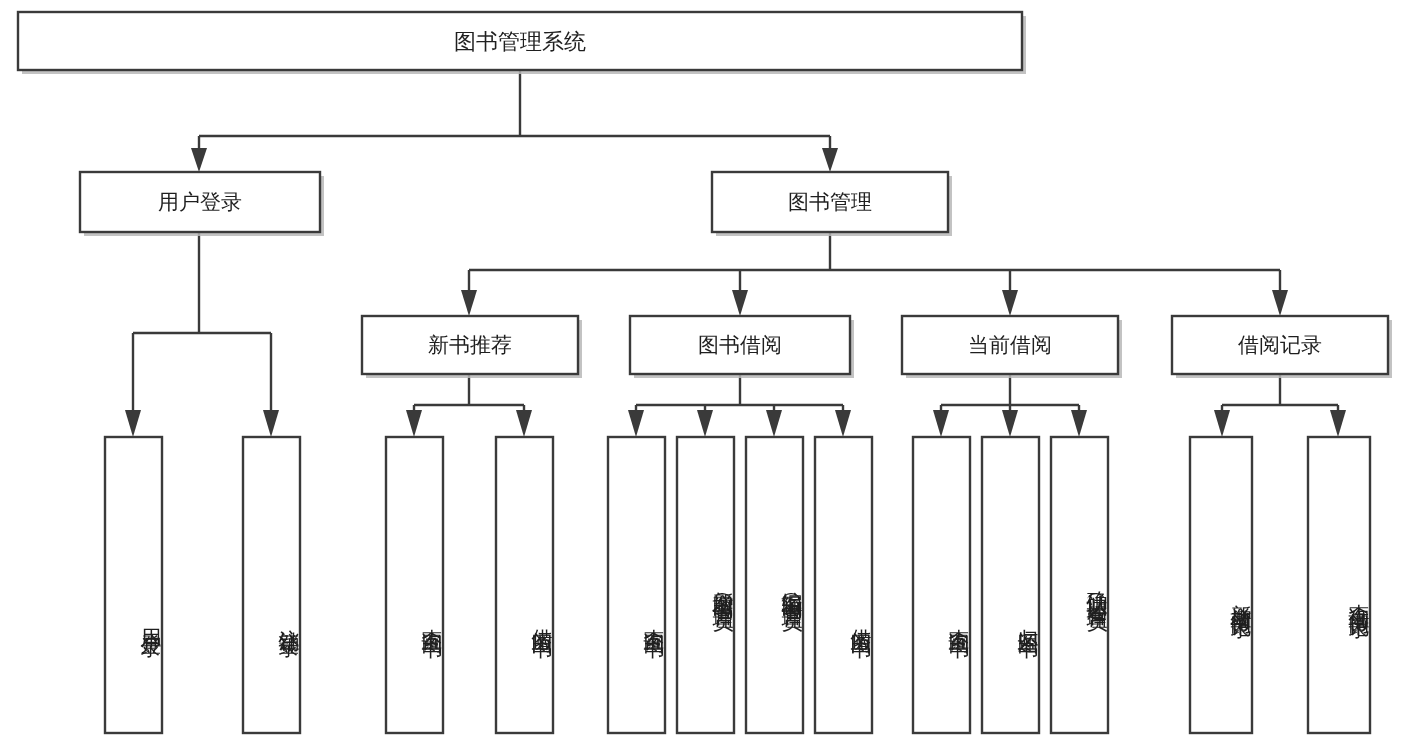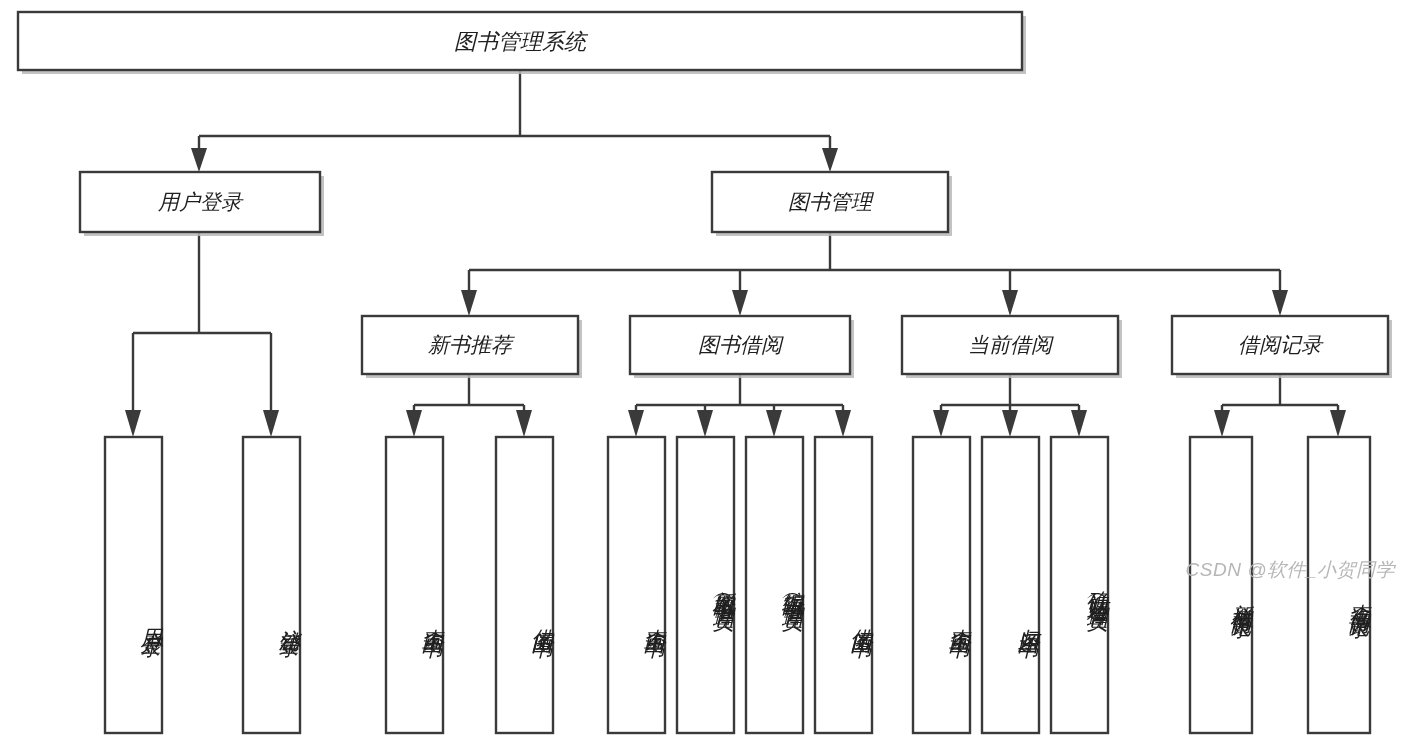--- a/index.html
+++ b/index.html
@@ -12,21 +12,20 @@
     width: 1405px;
     height: 747px;
     font-family: "Liberation Sans", "DejaVu Sans", sans-serif;
     overflow: hidden;
     position: relative;
   }
   #diagram-root {
     position: relative;
     width: 1405px;
     height: 591px;
-    font-style: italic;
   }
   svg.tree-canvas {
     position: absolute;
     top: 0;
     left: 0;
     width: 1405px;
     height: 747px;
     display: block;
   }
   .node-box {
@@ -250,15 +249,14 @@
   <div class="vlabel" style="left:746px; top:445px; width:57px; height:285px;">编辑图书（管理员）</div>
   <div class="vlabel" style="left:815px; top:505px; width:57px; height:225px;">借阅图书</div>
 
   <div class="vlabel" style="left:913px; top:505px; width:57px; height:225px;">查询图书</div>
   <div class="vlabel" style="left:982px; top:505px; width:57px; height:225px;">归还图书</div>
   <div class="vlabel" style="left:1051px; top:445px; width:57px; height:285px;">确认归还（管理员）</div>
 
   <div class="vlabel" style="left:1190px; top:465px; width:62px; height:262px;">新增借阅记录</div>
   <div class="vlabel" style="left:1308px; top:465px; width:62px; height:262px;">查询借阅记录</div>
 
-  <div class="watermark">CSDN @软件_小贺同学</div>
 
 </div>
 
 </body></html>

